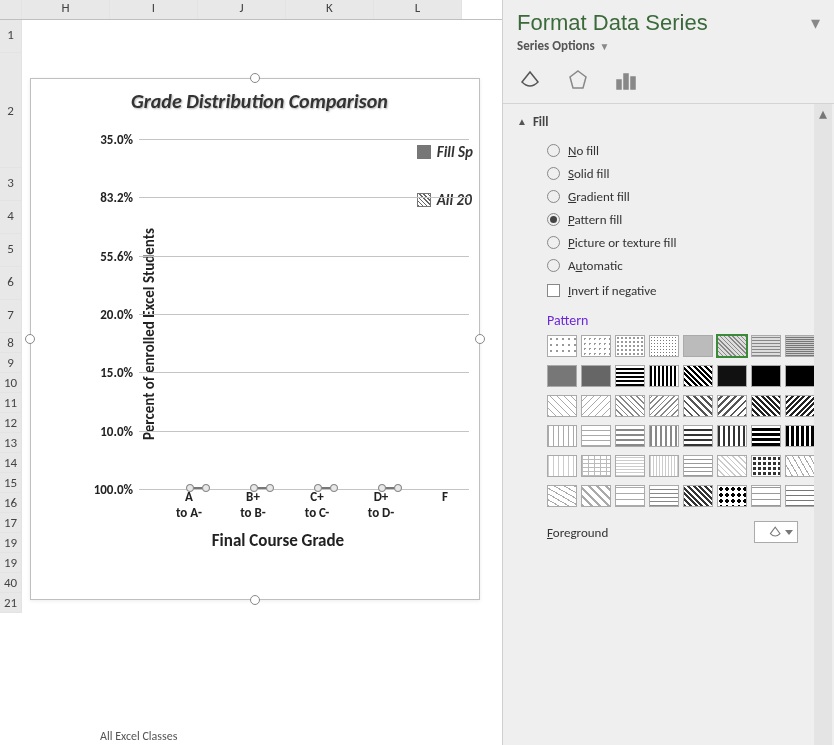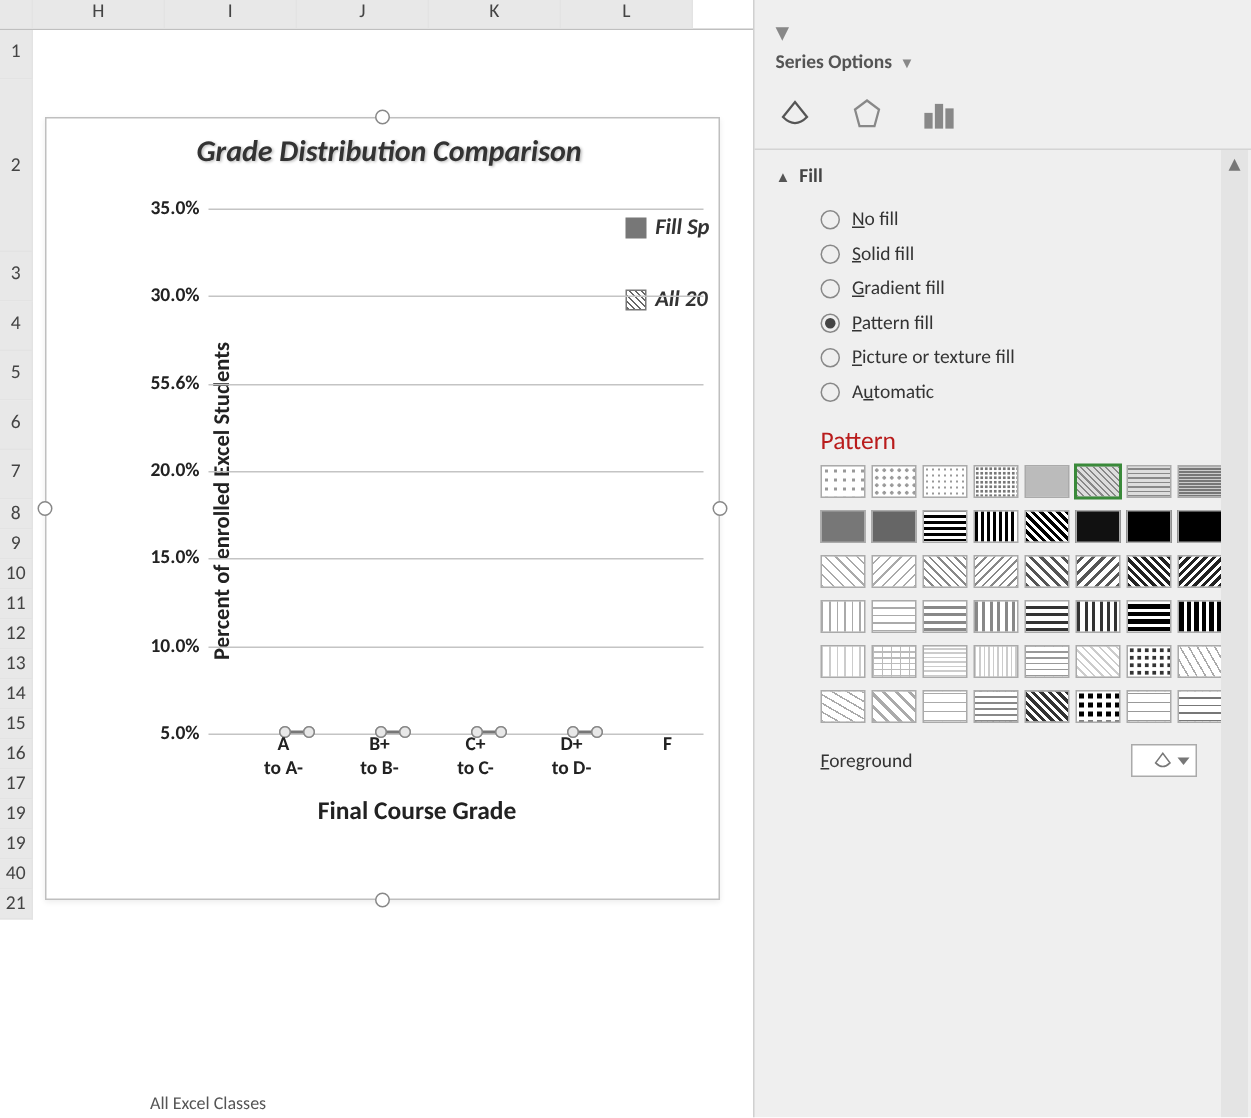--- a/index.html
+++ b/index.html
@@ -66,21 +66,21 @@
   .scroll-arrow { width:18px; height:18px; display:flex; align-items:center; justify-content:center; color:#777; }
   .section { padding: 10px 14px; }
   .sec-head { font-weight: 600; font-size: 13px; color: #444; display:flex; align-items:center; gap:6px; margin-bottom:10px; }
   .sec-tri { font-size: 10px; color: #555; }
   .radio-row { display:flex; align-items:center; gap:8px; padding: 4px 0 4px 30px; font-size: 13px; color: #333; }
   .radio { width:13px; height:13px; border:1px solid #888; border-radius:50%; position:relative; }
   .radio.sel::after { content:""; position:absolute; left:2px; top:2px; width:7px; height:7px; background:#444; border-radius:50%; }
   .check-row { display:flex; align-items:center; gap:8px; padding: 6px 0 4px 30px; font-size: 13px; color: #333; }
   .checkbox { width:13px; height:13px; border:1px solid #888; background:#fff; }
   .ul { text-decoration: underline; }
-  .pattern-label { padding: 10px 0 6px 30px; font-size: 17px; color: #b91c1c; }
+  .pattern-label { padding: 10px 0 6px 30px; font-size: 14px; color: #6d28d9; }
   .pattern-grid { margin-left: 30px; display: grid; grid-template-columns: repeat(8, 30px); grid-auto-rows: 26px; gap: 4px; }
   .sw-pat { width:30px; height:22px; border:1px solid #aaa; }
   .sw-pat.sel { outline: 2px solid #3a8a3a; outline-offset:-1px; }
   .color-row { display:flex; align-items:center; justify-content:space-between; padding: 10px 22px 0 30px; font-size:13px; color:#333; }
   .color-btn { width:44px; height:22px; border:1px solid #aaa; background:#fff; display:flex; align-items:center; justify-content:center; position:relative; }
   .color-btn::after { content:""; position:absolute; right:4px; top:8px; border-left:4px solid transparent; border-right:4px solid transparent; border-top:5px solid #777; }
   .color-btn svg { stroke:#777; fill:none; stroke-width:1.3; }
 </style>
 </head>
 <body>
@@ -134,26 +134,26 @@
       <div class="leg-row">
           <div class="sw pat"></div>
           <span>All 20</span>
         </div>
     </div>
 
     <div class="plot">
       <div class="ytitle">Percent of enrolled Excel Students</div>
       <div class="yaxis">
         <div class="ytick" style="top:0%">35.0%</div>
-        <div class="ytick" style="top:16.6%">30.0%</div>
+        <div class="ytick" style="top:16.6%">83.2%</div>
         <div class="ytick" style="top:33.3%">55.6%</div>
         <div class="ytick" style="top:50%">20.0%</div>
         <div class="ytick" style="top:66.6%">15.0%</div>
         <div class="ytick" style="top:83.3%">10.0%</div>
-        <div class="ytick" style="top:100%">5.0%</div>
+        <div class="ytick" style="top:100%">100.0%</div>
       </div>
       <div class="grid-lines">
         <div class="gline" style="top:0%"></div>
           <div class="gline" style="top:16.6%"></div>
         <div class="gline" style="top:33.3%"></div>
           <div class="gline" style="top:50%"></div>
         <div class="gline" style="top:66.6%"></div>
           <div class="gline" style="top:83.3%"></div>
         <div class="gline" style="top:100%"></div>
       </div>
@@ -207,20 +207,21 @@
         </div>
       <div class="xtitle">Final Course Grade</div>
     </div>
   </div>
 
   <div class="sheet-tabs">All Excel Classes</div>
 </div>
 
 <div class="panel">
   <div class="panel-head">
+    <div class="panel-title">Format Data Series</div>
     <div class="panel-x">▾</div>
   </div>
   <div class="series-opt">
     <span>Series Options</span> <span class="dd">▼</span>
   </div>
   <div class="tab-icons">
     <div class="ticon sel">
       <svg viewBox="0 0 24 24" width="24" height="24">
           <path d="M4 14 L12 4 L20 14 Q12 22 4 14 Z"></path>
         </svg>
@@ -262,20 +263,24 @@
         <div class="radio sel"></div>
           <span><span class="ul">P</span>attern fill</span>
       </div>
       <div class="radio-row">
         <div class="radio"></div>
           <span><span class="ul">P</span>icture or texture fill</span>
       </div>
       <div class="radio-row">
         <div class="radio"></div>
           <span>A<span class="ul">u</span>tomatic</span>
+      </div>
+      <div class="check-row">
+        <div class="checkbox"></div>
+          <span><span class="ul">I</span>nvert if negative</span>
       </div>
 
       <div class="pattern-label">Pattern</div>
       <div class="pattern-grid" id="pattern-grid">
           <div class="sw-pat" style="background: radial-gradient(rgb(153, 153, 153) 1px, rgb(255, 255, 255) 1px) 0px 0px / 6px 6px;"></div>
           <div class="sw-pat" style="background: radial-gradient(rgb(153, 153, 153) 1px, rgb(255, 255, 255) 1px) 0px 0px / 5px 5px;"></div>
           <div class="sw-pat" style="background: radial-gradient(rgb(153, 153, 153) 1px, rgb(255, 255, 255) 1px) 0px 0px / 4px 4px;"></div>
           <div class="sw-pat" style="background: radial-gradient(rgb(119, 119, 119) 1px, rgb(255, 255, 255) 1px) 0px 0px / 3px 3px;"></div>
           <div class="sw-pat" style="background: linear-gradient(rgb(187, 187, 187), rgb(187, 187, 187));"></div>
           <div class="sw-pat sel" style="background: repeating-linear-gradient(45deg, rgb(136, 136, 136) 0px, rgb(136, 136, 136) 1px, rgb(221, 221, 221) 1px, rgb(221, 221, 221) 3px);"></div>

